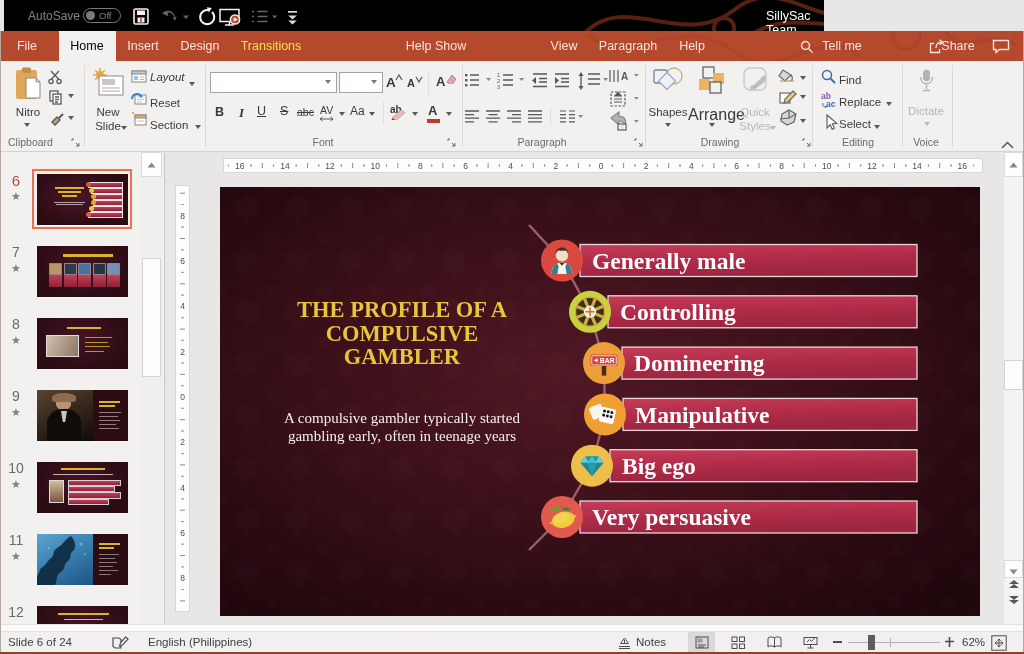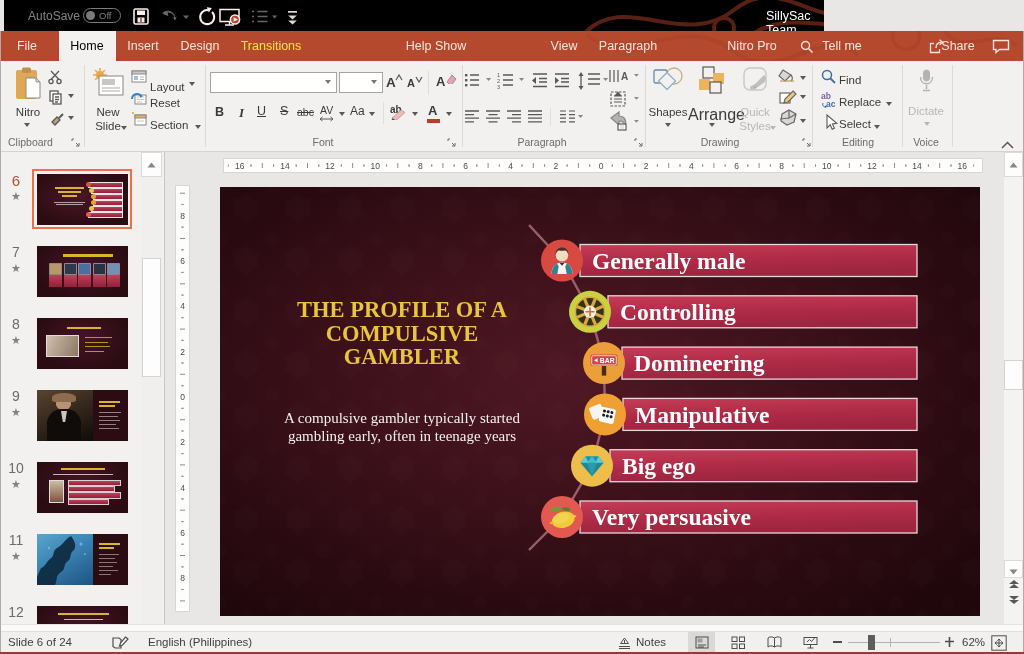--- a/index.html
+++ b/index.html
@@ -87,21 +87,21 @@
     </svg>
     <div class="abs" style="left:59px;top:0;width:57px;height:30px;background:#f3f1f0"></div>
     <div class="tabtxt" style="left:-18px;width:90px;color:#fbe3dc;">File</div>
     <div class="tabtxt" style="left:42px;width:90px;color:#000000;font-weight:400;">Home</div>
     <div class="tabtxt" style="left:98px;width:90px;color:#fbe3dc;">Insert</div>
     <div class="tabtxt" style="left:155px;width:90px;color:#fbe3dc;">Design</div>
     <div class="tabtxt" style="left:226px;width:90px;color:#fde047;">Transitions</div>
     <div class="tabtxt" style="left:391px;width:90px;color:#fbe3dc;">Help Show</div>
     <div class="tabtxt" style="left:519px;width:90px;color:#fbe3dc;">View</div>
     <div class="tabtxt" style="left:583px;width:90px;color:#fbe3dc;">Paragraph</div>
-    <div class="tabtxt" style="left:707px;width:90px;color:#fbe3dc;">Nitro Pro</div>
+    <div class="tabtxt" style="left:647px;width:90px;color:#fbe3dc;">Help</div>
     <svg class="abs" style="left:800px;top:9px" width="14" height="14" viewBox="0 0 14 14">
       <circle cx="5.5" cy="5.5" r="4" fill="none" stroke="#fbe3dc" stroke-width="1.4"></circle>
       <path d="M8.5 8.5 l4 4" stroke="#fbe3dc" stroke-width="1.4"></path>
     </svg>
     <div class="tabtxt" style="left:797px;width:90px;">Tell me</div>
     <svg class="abs" style="left:928px;top:8px" width="17" height="15" viewBox="0 0 17 15">
       <g fill="none" stroke="#fbe3dc" stroke-width="1.3">
         <path d="M6 4.5 H2.5 V13.5 H11.5 V10"></path>
         <path d="M8 9 C8 5.5 10 3.5 13.5 3.2"></path>
         <path d="M11.5 0.8 l3.2 2.4 -3.2 2.6"></path>
@@ -165,21 +165,21 @@
  <rect x="4" y="25" width="11" height="9"></rect>
         <path d="M6 27 h7 M6 29.5 h7 M6 32 h5" stroke="#c9c7c5"></path>
  <path d="M1 29 c0 -5 7 -7 9 -3" fill="none" stroke="#2b7cd3" stroke-width="1.8"></path>
         <path d="M12 26 l-2.8 1.8 -0.6 -3.4 z" fill="#2b7cd3" stroke="none"></path>
  <rect x="4" y="45" width="11" height="10"></rect>
         <rect x="4" y="45" width="11" height="3" fill="#e2b35c" stroke="#8a8884"></rect>
         <path d="M6 51 h7" stroke="#c9c7c5"></path>
  <path d="M1 42 l2 2 m0 -2 l-2 2" stroke="#e2b35c"></path>
 </g>
     </svg>
-    <div class="abs" style="left:150px;top:20px;font-size:11.5px;color:#3b3a39;">Layout</div>
+    <div class="abs" style="left:150px;top:10px;font-size:11.5px;color:#3b3a39;font-style:italic;">Layout</div>
     <div class="abs" style="left:189px;top:21px;width:0;height:0;border-left:3px solid transparent;border-right:3px solid transparent;border-top:4px solid #5a5856"></div>
     <div class="abs" style="left:150px;top:36px;font-size:11.5px;color:#3b3a39;">Reset</div>
     <div class="abs" style="left:150px;top:58px;font-size:11.5px;color:#3b3a39;">Section</div>
     <div class="abs" style="left:195px;top:64px;width:0;height:0;border-left:3px solid transparent;border-right:3px solid transparent;border-top:4px solid #5a5856"></div>
     <div class="abs" style="left:117px;top:89px;font-size:10.5px;color:#6d6a67;width:56px;text-align:right;">Slides</div>
     <div class="gdiv" style="left:205px"></div>
     <div class="abs" style="left:210px;top:11px;width:127px;height:21px;background:#fff;border:1px solid #a6a4a2"></div>
     <div class="abs" style="left:325px;top:19px;width:0;height:0;border-left:3px solid transparent;border-right:3px solid transparent;border-top:4px solid #7a7876"></div>
     <div class="abs" style="left:339px;top:11px;width:44px;height:21px;background:#fff;border:1px solid #a6a4a2"></div>
     <div class="abs" style="left:371px;top:19px;width:0;height:0;border-left:3px solid transparent;border-right:3px solid transparent;border-top:4px solid #7a7876"></div>

